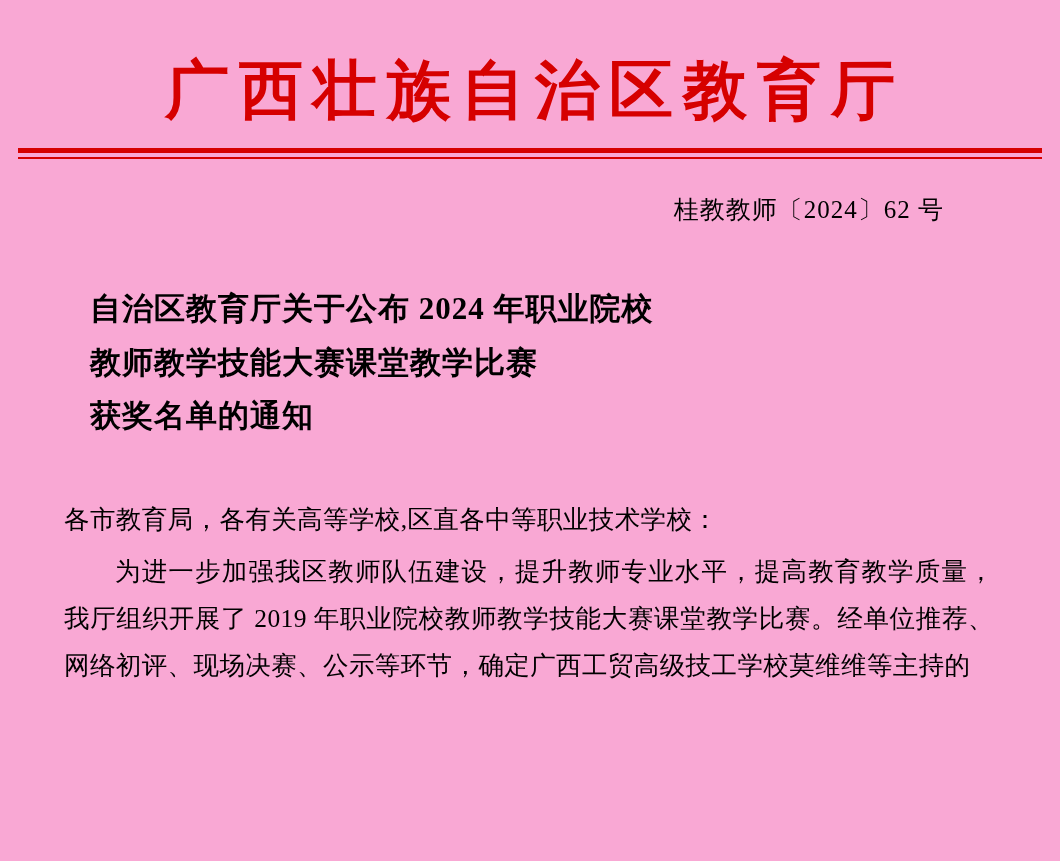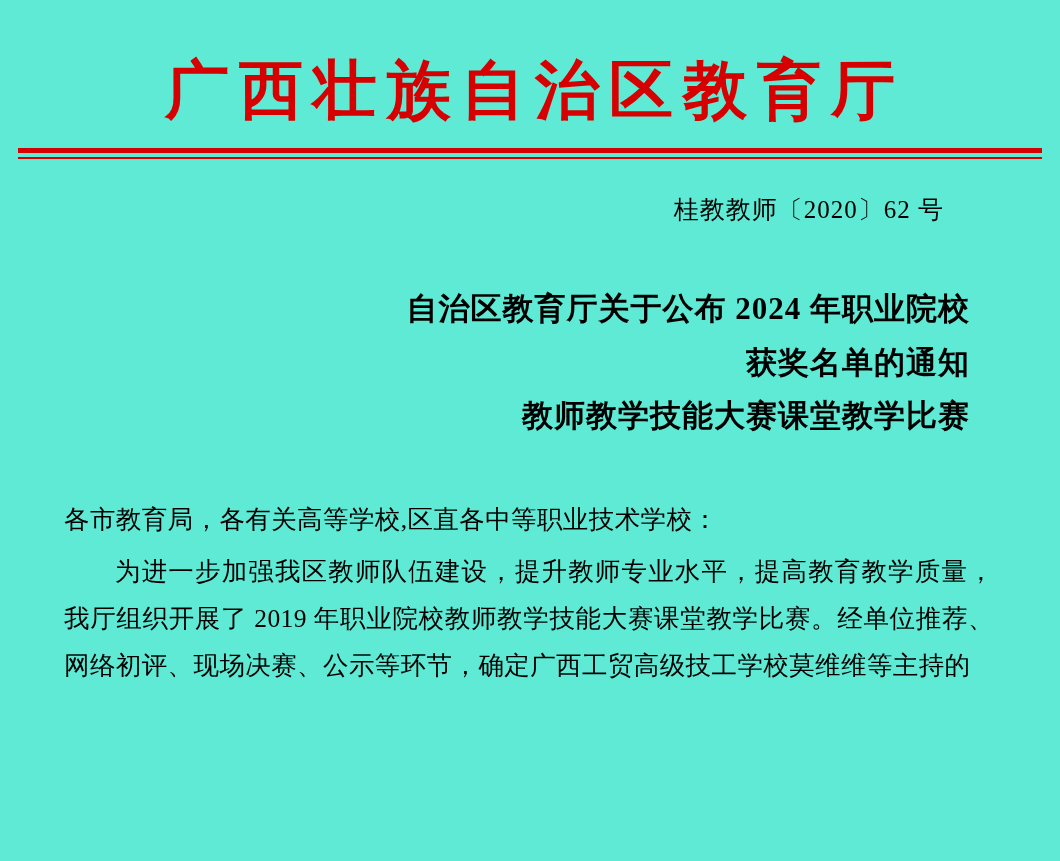--- a/index.html
+++ b/index.html
@@ -11,21 +11,21 @@
     width: 1060px;
     height: 861px;
     overflow: hidden;
     font-family: "Liberation Serif", "DejaVu Serif", serif;
     color: #000000;
   }
   .page {
     position: relative;
     width: 1060px;
     height: 861px;
-    background: #5eead4;
+    background: #f9a8d4;
     box-sizing: border-box;
   }
 
   
   .letterhead {
     width: 100%;
     text-align: center;
     padding-top: 56px;
   }
   .letterhead-title {
@@ -61,21 +61,21 @@
   .doc-number {
     text-align: right;
     padding: 34px 116px 0 0;
     font-size: 25px;
     letter-spacing: 1px;
     font-family: "Liberation Serif", "DejaVu Serif", serif;
   }
 
   
   .doc-title {
-    text-align: right;
+    text-align: left;
     margin-top: 56px;
     font-size: 31px;
     font-weight: bold;
     line-height: 1.72;
     letter-spacing: 1px;
     padding: 0 90px;
   }
   .doc-title .line {
     display: block;
     white-space: nowrap;
@@ -109,26 +109,26 @@
   <div class="letterhead">
     <div class="letterhead-title">广西壮族自治区教育厅</div>
   </div>
 
   <div class="rule-wrap">
     <div class="rule-thick"></div>
     <div class="rule-gap"></div>
     <div class="rule-thin"></div>
   </div>
 
-  <div class="doc-number">桂教教师〔2020〕62 号</div>
+  <div class="doc-number">桂教教师〔2024〕62 号</div>
 
   <div class="doc-title">
     <span class="line">自治区教育厅关于公布 2024 年职业院校</span>
+    <span class="line">教师教学技能大赛课堂教学比赛</span>
     <span class="line">获奖名单的通知</span>
-    <span class="line">教师教学技能大赛课堂教学比赛</span>
   </div>
 
   <div class="body-text">
     <p class="p-salutation">各市教育局，各有关高等学校,区直各中等职业技术学校：</p>
     <p class="p-indent">为进一步加强我区教师队伍建设，提升教师专业水平，提高教育教学质量，我厅组织开展了 2019 年职业院校教师教学技能大赛课堂教学比赛。经单位推荐、网络初评、现场决赛、公示等环节，确定广西工贸高级技工学校莫维维等主持的</p>
   </div>
 
 </div>
 
 </body></html>

